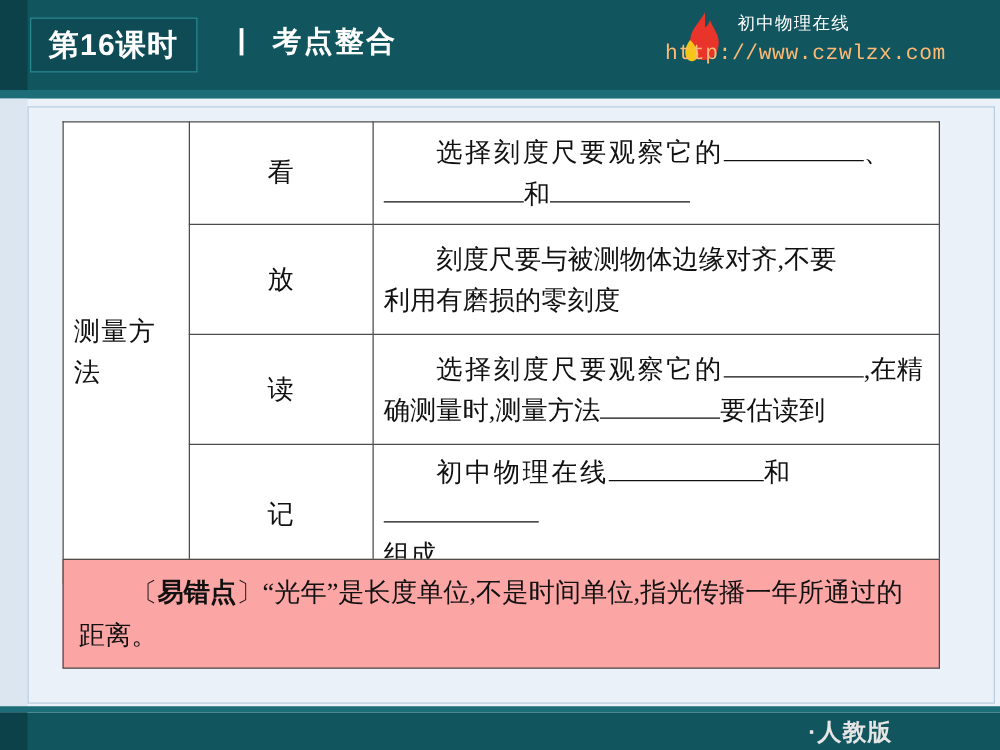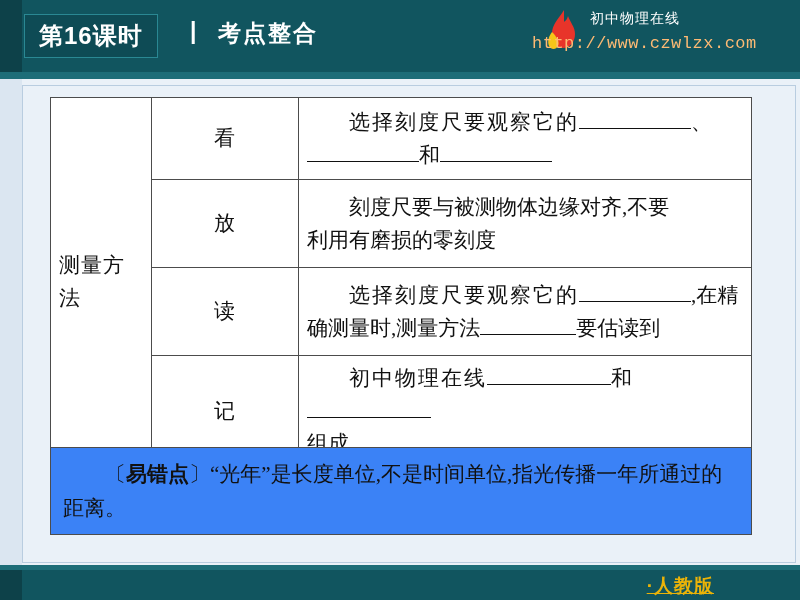--- a/index.html
+++ b/index.html
@@ -181,21 +181,21 @@
   .b-110 { width: 112px; }
   .b-120 { width: 124px; }
   .sp-wide { letter-spacing: 2px; margin-top: 36px; }
   
   .note {
     position: absolute;
     left: 50px;
     top: 368px;
     width: 702px;
     min-height: 88px;
-    background: #3b82f6;
+    background: #fca5a5;
     border: 1px solid #4c4c4c;
     box-sizing: border-box;
     padding: 10px 12px 8px 12px;
     font-size: 21px;
     color: #111111;
     line-height: 1.6;
     font-family: "Liberation Serif", serif;
   }
   .note b { font-weight: bold; }
   
@@ -220,26 +220,25 @@
     left: 0;
     top: -5px;
     width: 800px;
     height: 5px;
     background: #1d6d78;
   }
   .footer-text {
     position: absolute;
     right: 86px;
     top: 3px;
-    color: #eab308;
+    color: #e5e5e5;
     font-size: 19px;
     font-weight: bold;
     letter-spacing: 1px;
     font-family: "Liberation Sans", sans-serif;
-    text-decoration: underline;
   }
 </style>
 </head>
 <body>
 
 <div class="slide">
 
   <div class="header">
     <div class="header-accent"></div>
 

